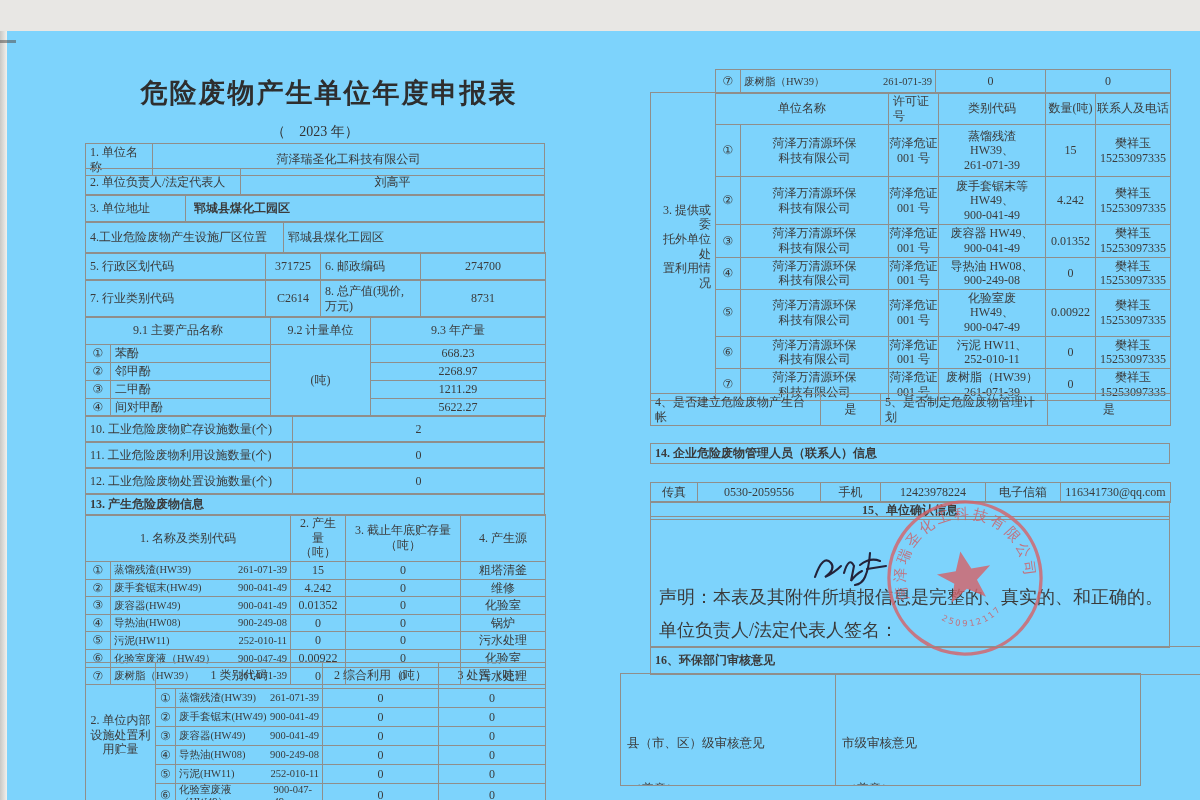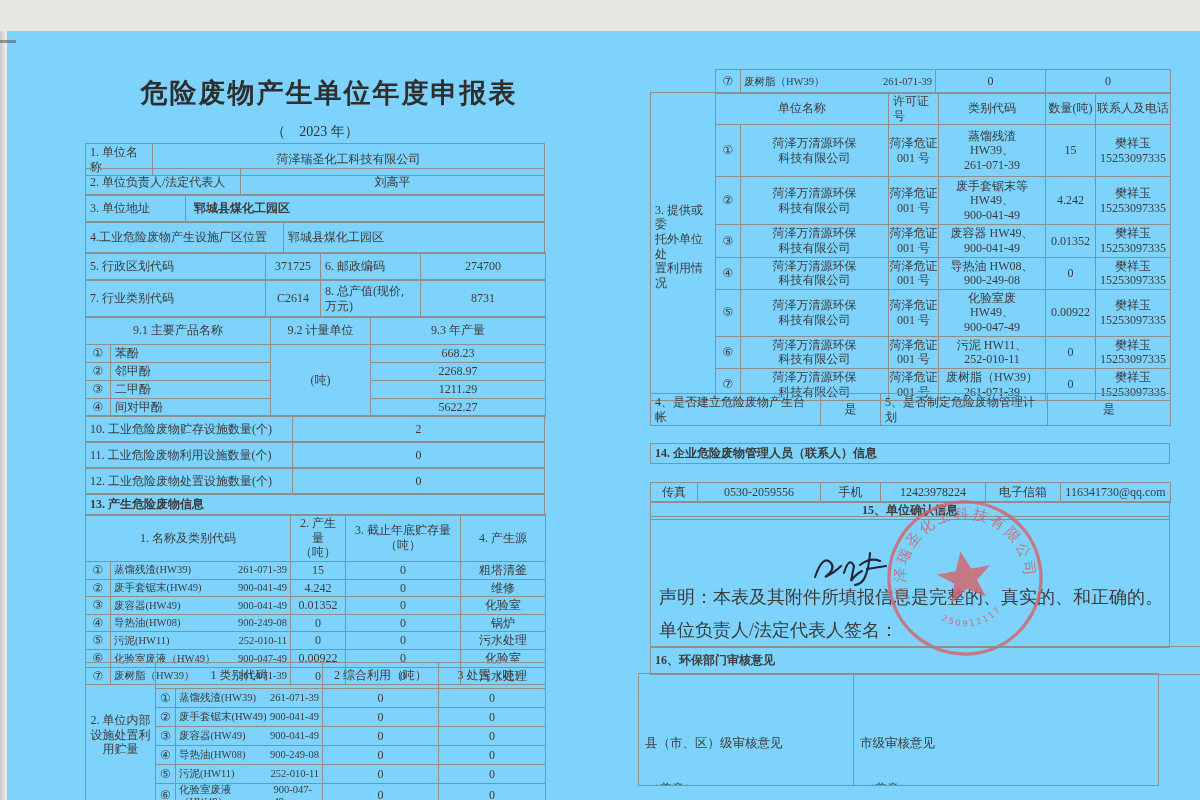--- a/index.html
+++ b/index.html
@@ -15,21 +15,21 @@
   table.t td{border:1px solid #8f8e8b;vertical-align:middle;padding:1px 4px;
              font-size:12px;line-height:1.22;color:#3b3b3b;overflow:hidden;}
   .c{text-align:center;} .b{font-weight:700;}
   .s10{font-size:10px;} .s105{font-size:10.5px;} .s11{font-size:11px;}
   .s125{font-size:12.5px;} .s13{font-size:18px;} .s15{font-size:15px;font-weight:600;}
   .pre{white-space:pre-line;}
   .nopad{padding:0 !important;}
   .nc{display:flex;justify-content:space-between;align-items:center;padding:0 3px;line-height:1.1;}
   .cellwrap{position:relative;width:100%;height:100%;}
   .abs{position:absolute;}
-  .sec-label{text-align:left;padding:2px 3px;line-height:1.5;}
+  .sec-label{text-align:right;padding:2px 3px;line-height:1.5;}
   .sig-svg{position:absolute;left:810px;top:513px;width:82px;height:48px;}
   .stamp{position:absolute;left:880px;top:462px;width:170px;height:170px;opacity:.82;
          transform:rotate(-10deg);}
 </style>
 </head>
 <body>
 
 <div class="scan">
   <div class="edge"></div>
   <div class="corner-mark"></div>
@@ -614,21 +614,21 @@
     </text>
   </svg>
 
   <table class="t" style="left:650px;top:615px;width:624px">
     <tbody>
         <tr style="height:28px">
           <td class="b s125">16、环保部门审核意见</td>
         </tr>
   </tbody>
     </table>
-  <table class="t" style="left:638px;top:642px;width:520px">
+  <table class="t" style="left:620px;top:642px;width:520px">
     <colgroup>
         <col style="width:215px">
         <col style="width:305px">
       </colgroup>
     <tbody>
         <tr style="height:112px">
       <td class="nopad">
         <div class="cellwrap">
           <div class="abs s125" style="left:6px;top:6px">县（市、区）级审核意见</div>
           <div class="abs s125" style="left:8px;top:52px">（盖章）</div>

